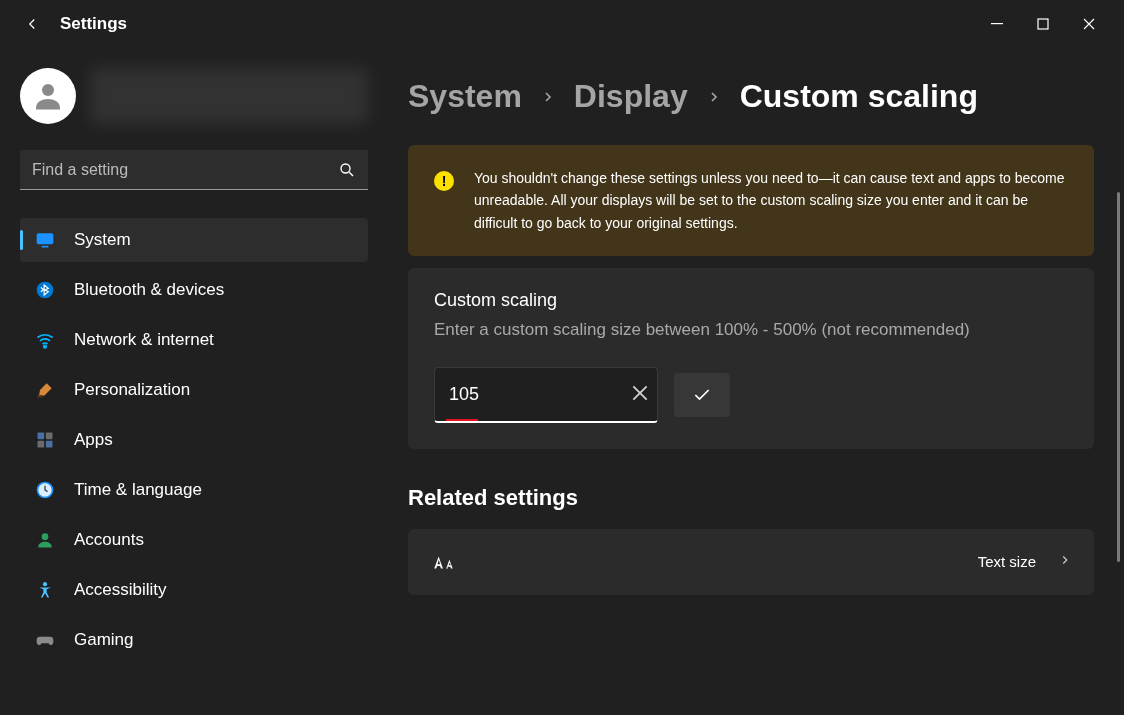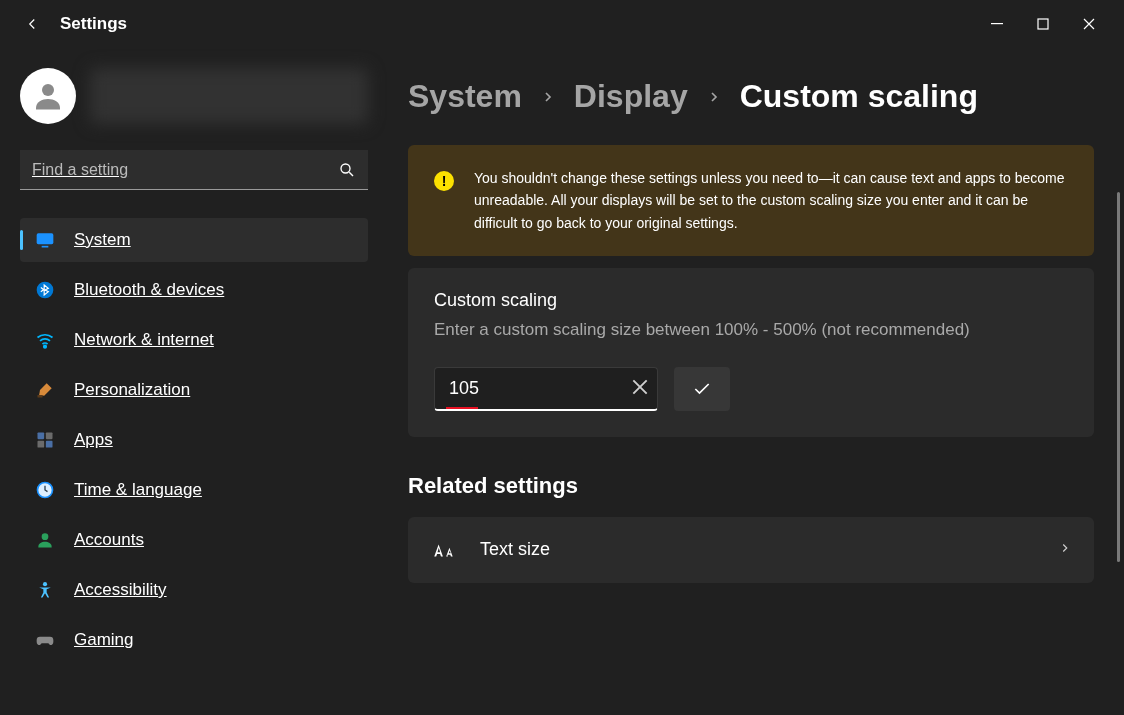--- a/index.html
+++ b/index.html
@@ -46,21 +46,20 @@
   cursor: pointer;
 }
 .layout {
   display: flex;
   height: calc(100% - 48px);
 }
 .sidebar {
   width: 388px;
   padding: 20px 20px 12px 20px;
   flex-shrink: 0;
-  text-decoration: underline;
 }
 .profile {
   display: flex;
   align-items: center;
   gap: 14px;
   margin-bottom: 26px;
 }
 .avatar {
   width: 56px;
   height: 56px;
@@ -196,21 +195,21 @@
   display: flex;
   align-items: center;
   gap: 16px;
 }
 .scale-input-wrap {
   position: relative;
   width: 224px;
 }
 .scale-input {
   width: 100%;
-  height: 44px;
+  height: 56px;
   background: #1f1f1f;
   border: 1px solid #3a3a3a;
   border-bottom: 2px solid #ffffff;
   border-radius: 4px;
   color: #ffffff;
   font-size: 18px;
   padding: 0 40px 0 14px;
   outline: none;
 }
 .red-underline {
@@ -248,21 +247,21 @@
   background: #2b2b2b;
   border-radius: 6px;
   padding: 20px 22px;
   display: flex;
   align-items: center;
   gap: 22px;
   cursor: pointer;
   margin-bottom: 10px;
 }
 .row-card .row-icon { width: 28px; display: flex; align-items: center; justify-content: center; }
-.row-card .row-label { font-size: 18px; flex: 1; }
+.row-card .row-label { font-size: 15px; flex: 1; text-align: right; }
 .row-card .row-chev { color: #cfcfcf; }
 .scrollbar-indicator {
   position: absolute;
   right: 4px;
   top: 144px;
   width: 3px;
   height: 370px;
   background: #7a7a7a;
   border-radius: 2px;
 }

